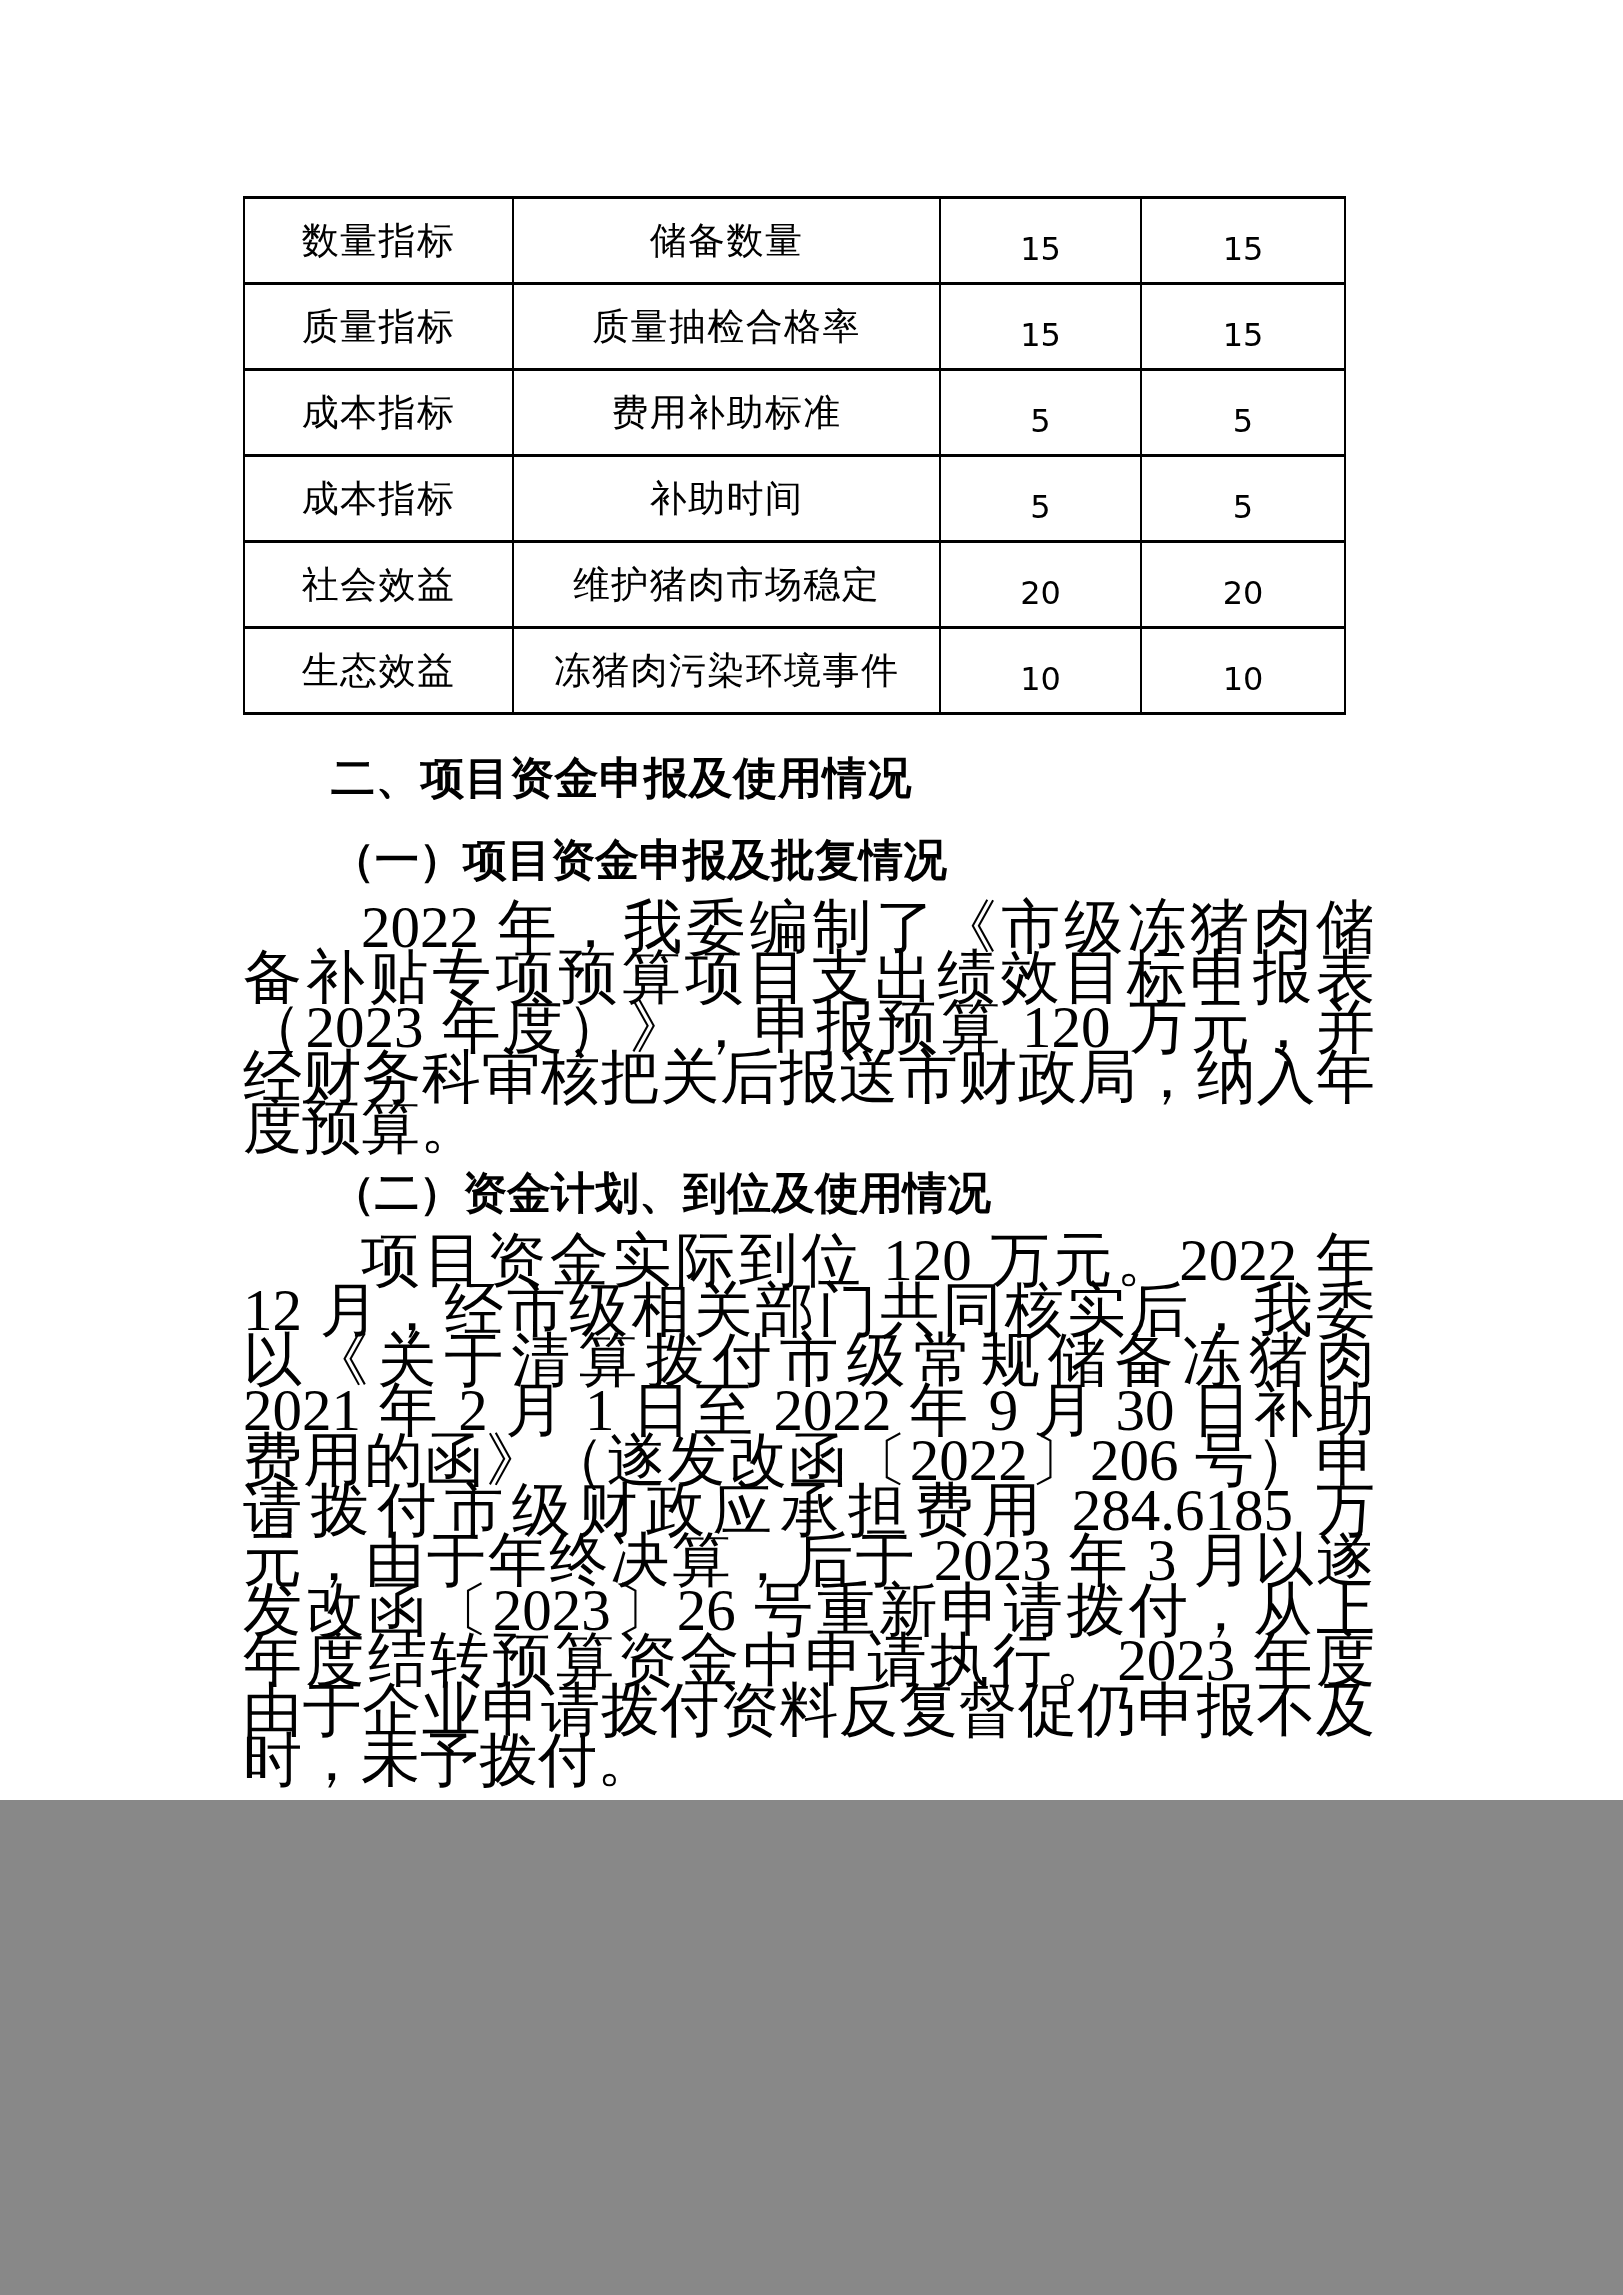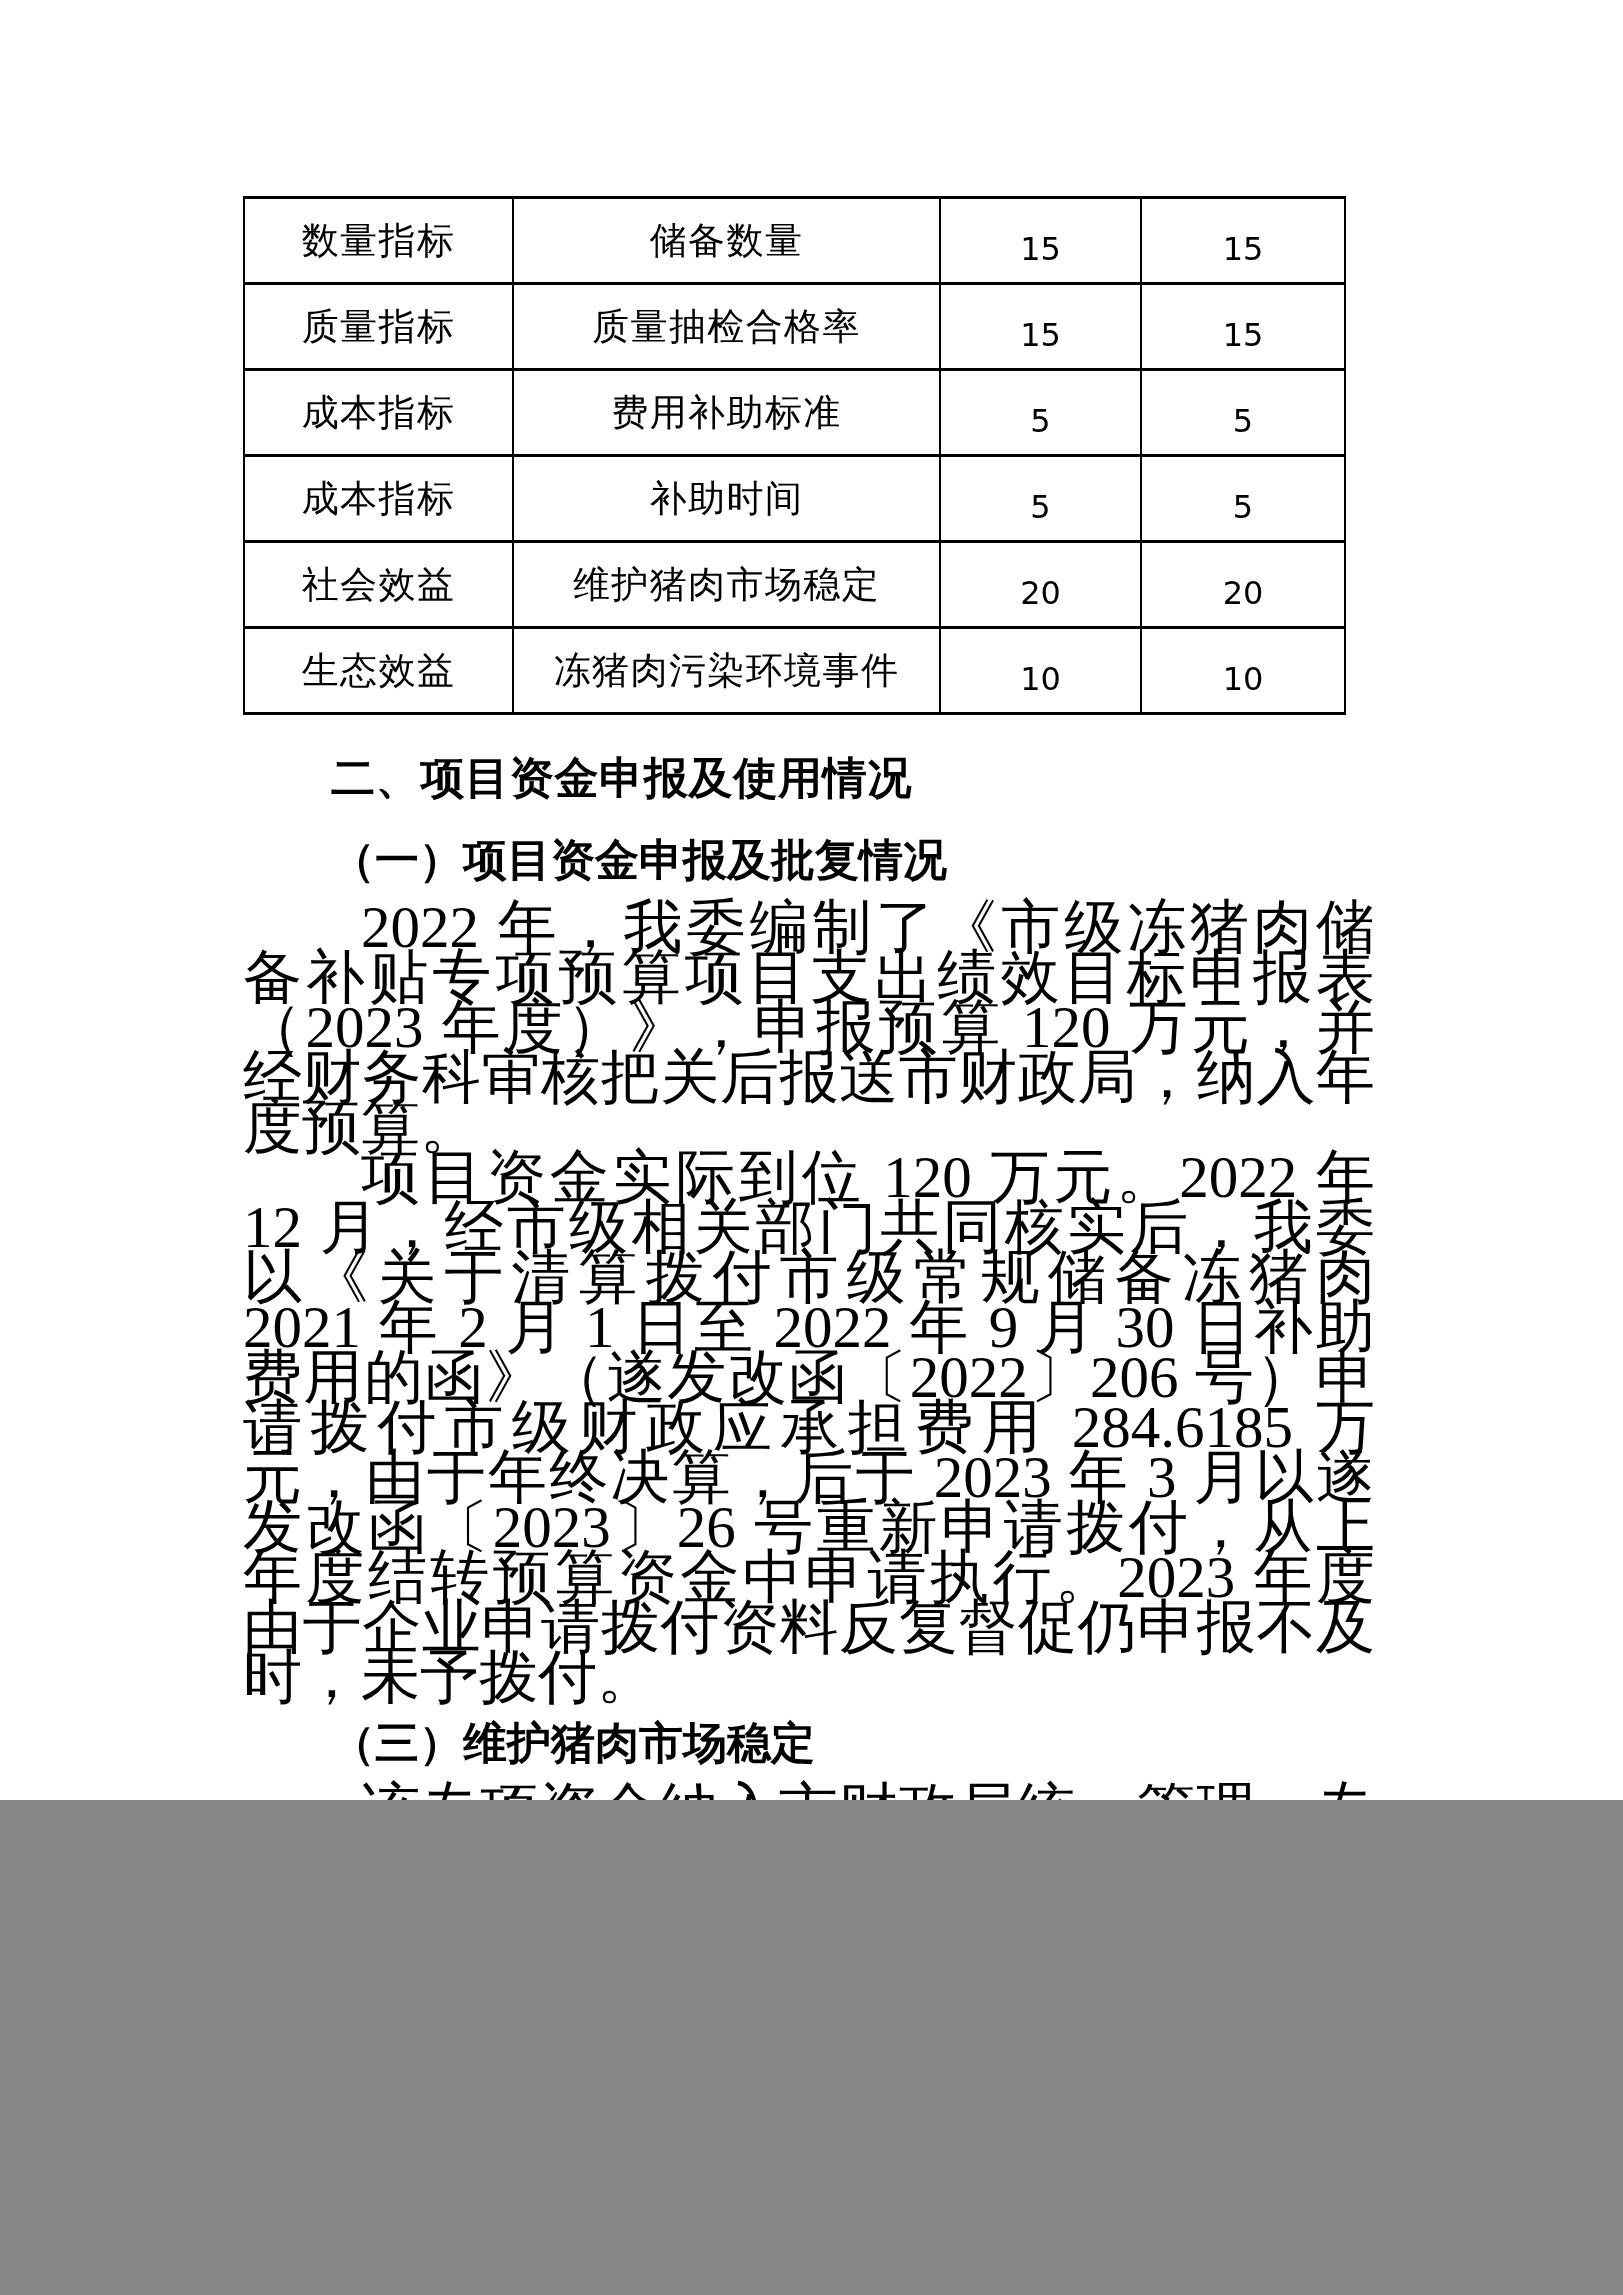--- a/index.html
+++ b/index.html
@@ -138,20 +138,21 @@
         </tbody>
     </table>
 
     <div class="textblock">
       <div class="h-main">二、项目资金申报及使用情况</div>
 
       <div class="h-sub">（一）项目资金申报及批复情况</div>
 
       <div class="para">2022 年，我委编制了《市级冻猪肉储备补贴专项预算项目支出绩效目标申报表（2023 年度）》，申报预算 120 万元，并经财务科审核把关后报送市财政局，纳入年度预算。</div>
 
+      <div class="h-sub">（二）资金计划、到位及使用情况</div>
 
       <div class="para">项目资金实际到位 120 万元。2022 年 12 月，经市级相关部门共同核实后，我委以《关于清算拨付市级常规储备冻猪肉 2021 年 2 月 1 日至 2022 年 9 月 30 日补助费用的函》（遂发改函〔2022〕206 号）申请拨付市级财政应承担费用 284.6185 万元，由于年终决算，后于 2023 年 3 月以遂发改函〔2023〕26 号重新申请拨付，从上年度结转预算资金中申请执行。2023 年度由于企业申请拨付资料反复督促仍申报不及时，未予拨付。</div>
 
       <div class="h-sub">（三）维护猪肉市场稳定</div>
 
       <div class="para">该专项资金纳入市财政局统一管理，专项使用；资金的</div>
     </div>
 
   </div>
 

